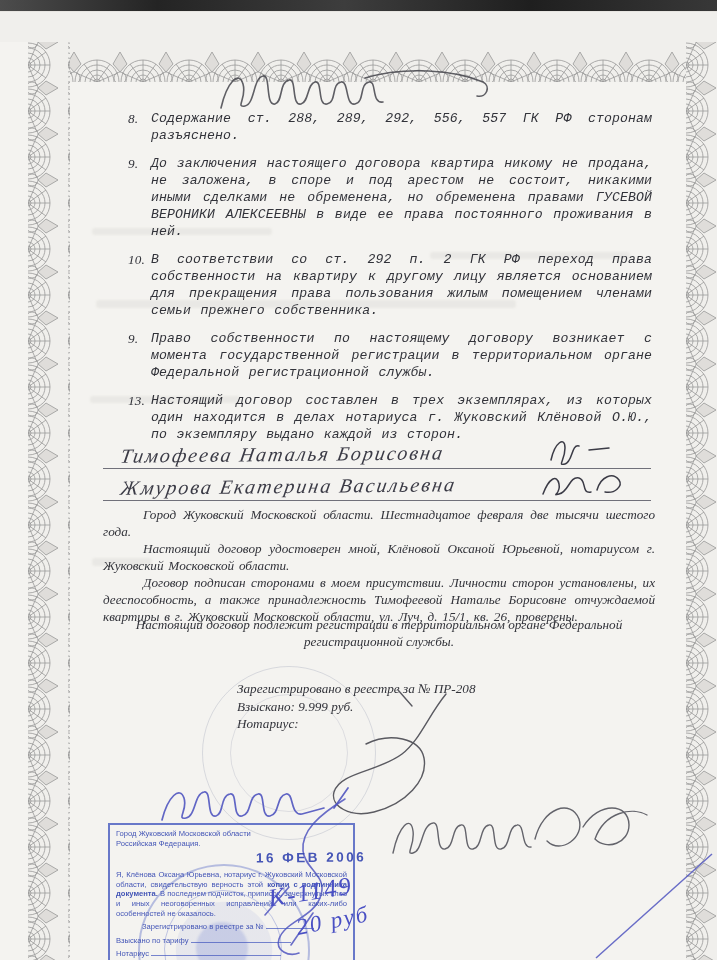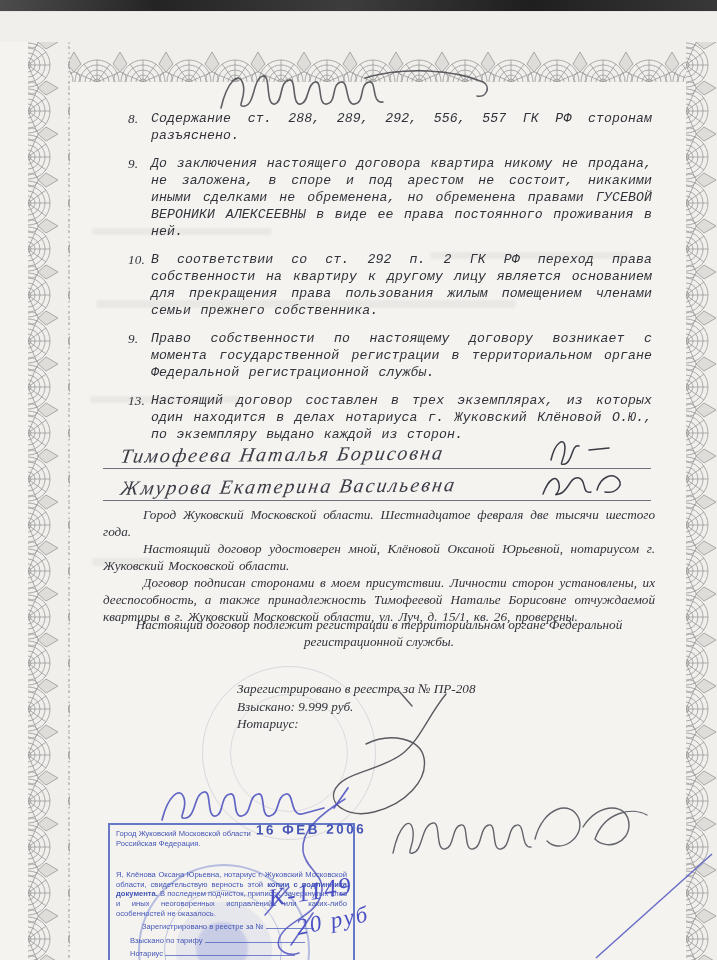--- a/index.html
+++ b/index.html
@@ -35,21 +35,21 @@
   .seal-blue-inner{left:164px;top:890px;width:116px;height:116px;border:1.2px solid rgba(88,106,198,.35);}
   .seal-blue-core{left:196px;top:922px;width:52px;height:52px;background:rgba(96,112,205,.22);filter:blur(1px);}
   
   .stamp{left:108px;top:823px;width:247px;height:152px;border:2px solid rgba(64,84,190,.78);
     font-family:"Liberation Sans", sans-serif;font-size:7.6px;line-height:9.6px;
     color:#4355b6;padding:4px 6px;box-sizing:border-box;}
   .stamp .hdr{width:150px;}
   .stamp .body{margin-top:22px;text-align:justify;}
   .stamp .fill-line{margin-top:3px;}
   .blank{display:inline-block;border-bottom:1px solid rgba(64,84,190,.7);height:7px;}
-  .date-stamp{left:256px;top:822px;font-family:"Liberation Sans", sans-serif;font-weight:bold;
+  .date-stamp{left:256px;top:850px;font-family:"Liberation Sans", sans-serif;font-weight:bold;
     font-size:13.5px;letter-spacing:2.5px;color:#3344b0;opacity:.9;transform:rotate(-.5deg);}
   .hand-blue{font-style:italic;color:#4a50c4;font-family:"Liberation Serif", serif;
     letter-spacing:2px;white-space:nowrap;}
   .hand-reg{left:268px;top:878px;font-size:25px;transform:rotate(-9deg);}
   .hand-fee{left:296px;top:908px;font-size:23px;transform:rotate(-11deg);}
   
   .bleed{background:rgba(96,104,92,.07);border-radius:3px;filter:blur(1px);}
 </style>
 </head>
 <body>
@@ -206,25 +206,25 @@
   <div class="abs stamp">
     <div class="hdr">Город Жуковский Московской области</div>
     <div class="hdr">Российская Федерация.</div>
     <div class="body">
       <span>Я, Клёнова Оксана Юрьевна, нотариус г. Жуковский Московской области, свидетельствую верность этой </span><b>копии с подлинника документа.</b><span> В последнем подчисток, приписок, зачеркнутых слов и иных неоговоренных исправлений или каких-либо особенностей не оказалось.</span>
     </div>
     <div class="fill-line" style="margin-left:26px">
       <span>Зарегистрировано в реестре за №</span>
       <span class="blank" style="width:48px"></span>
     </div>
-    <div class="fill-line" style="margin-left:14px">
+    <div class="fill-line" style="">
       <span>Взыскано по тарифу</span>
       <span class="blank" style="width:100px"></span>
     </div>
-    <div class="fill-line" style="margin-left:14px">
+    <div class="fill-line" style="">
       <span>Нотариус</span>
       <span class="blank" style="width:130px"></span>
     </div>
   </div>
 
   <div class="abs date-stamp">16 ФЕВ 2006</div>
 
   <div class="abs hand-blue hand-reg">К-1149</div>
   <div class="abs hand-blue hand-fee">20 руб</div>
 

